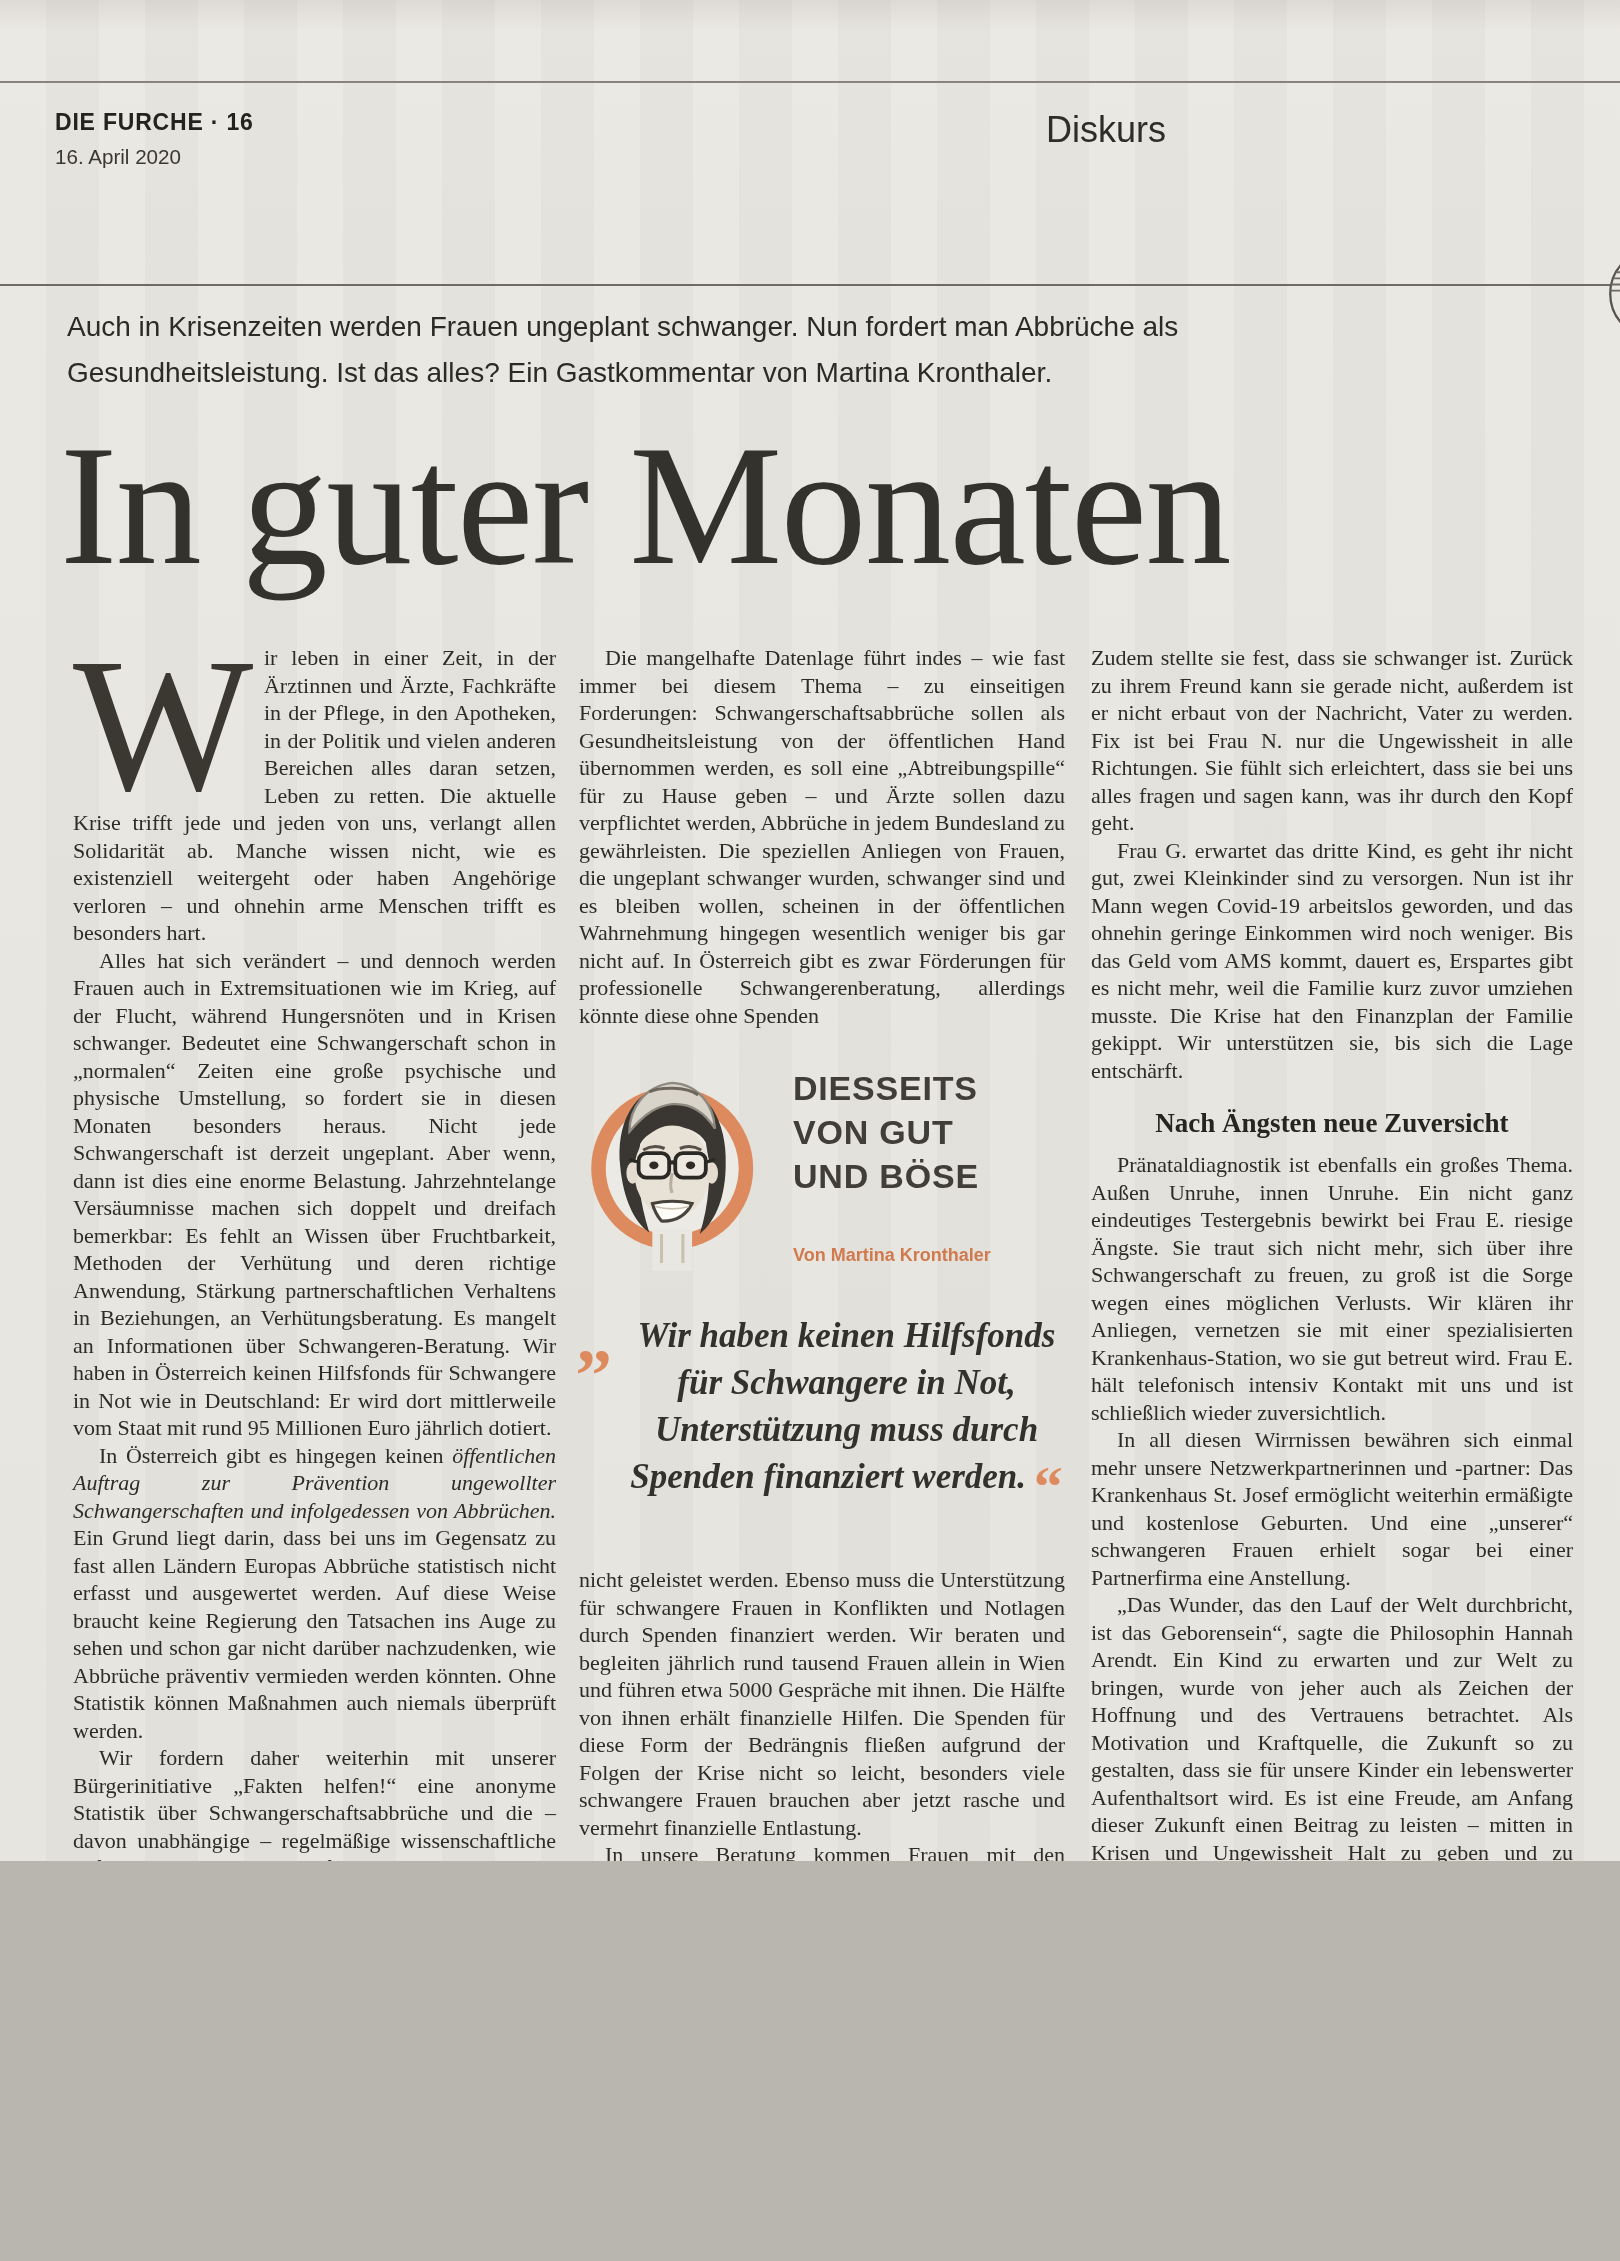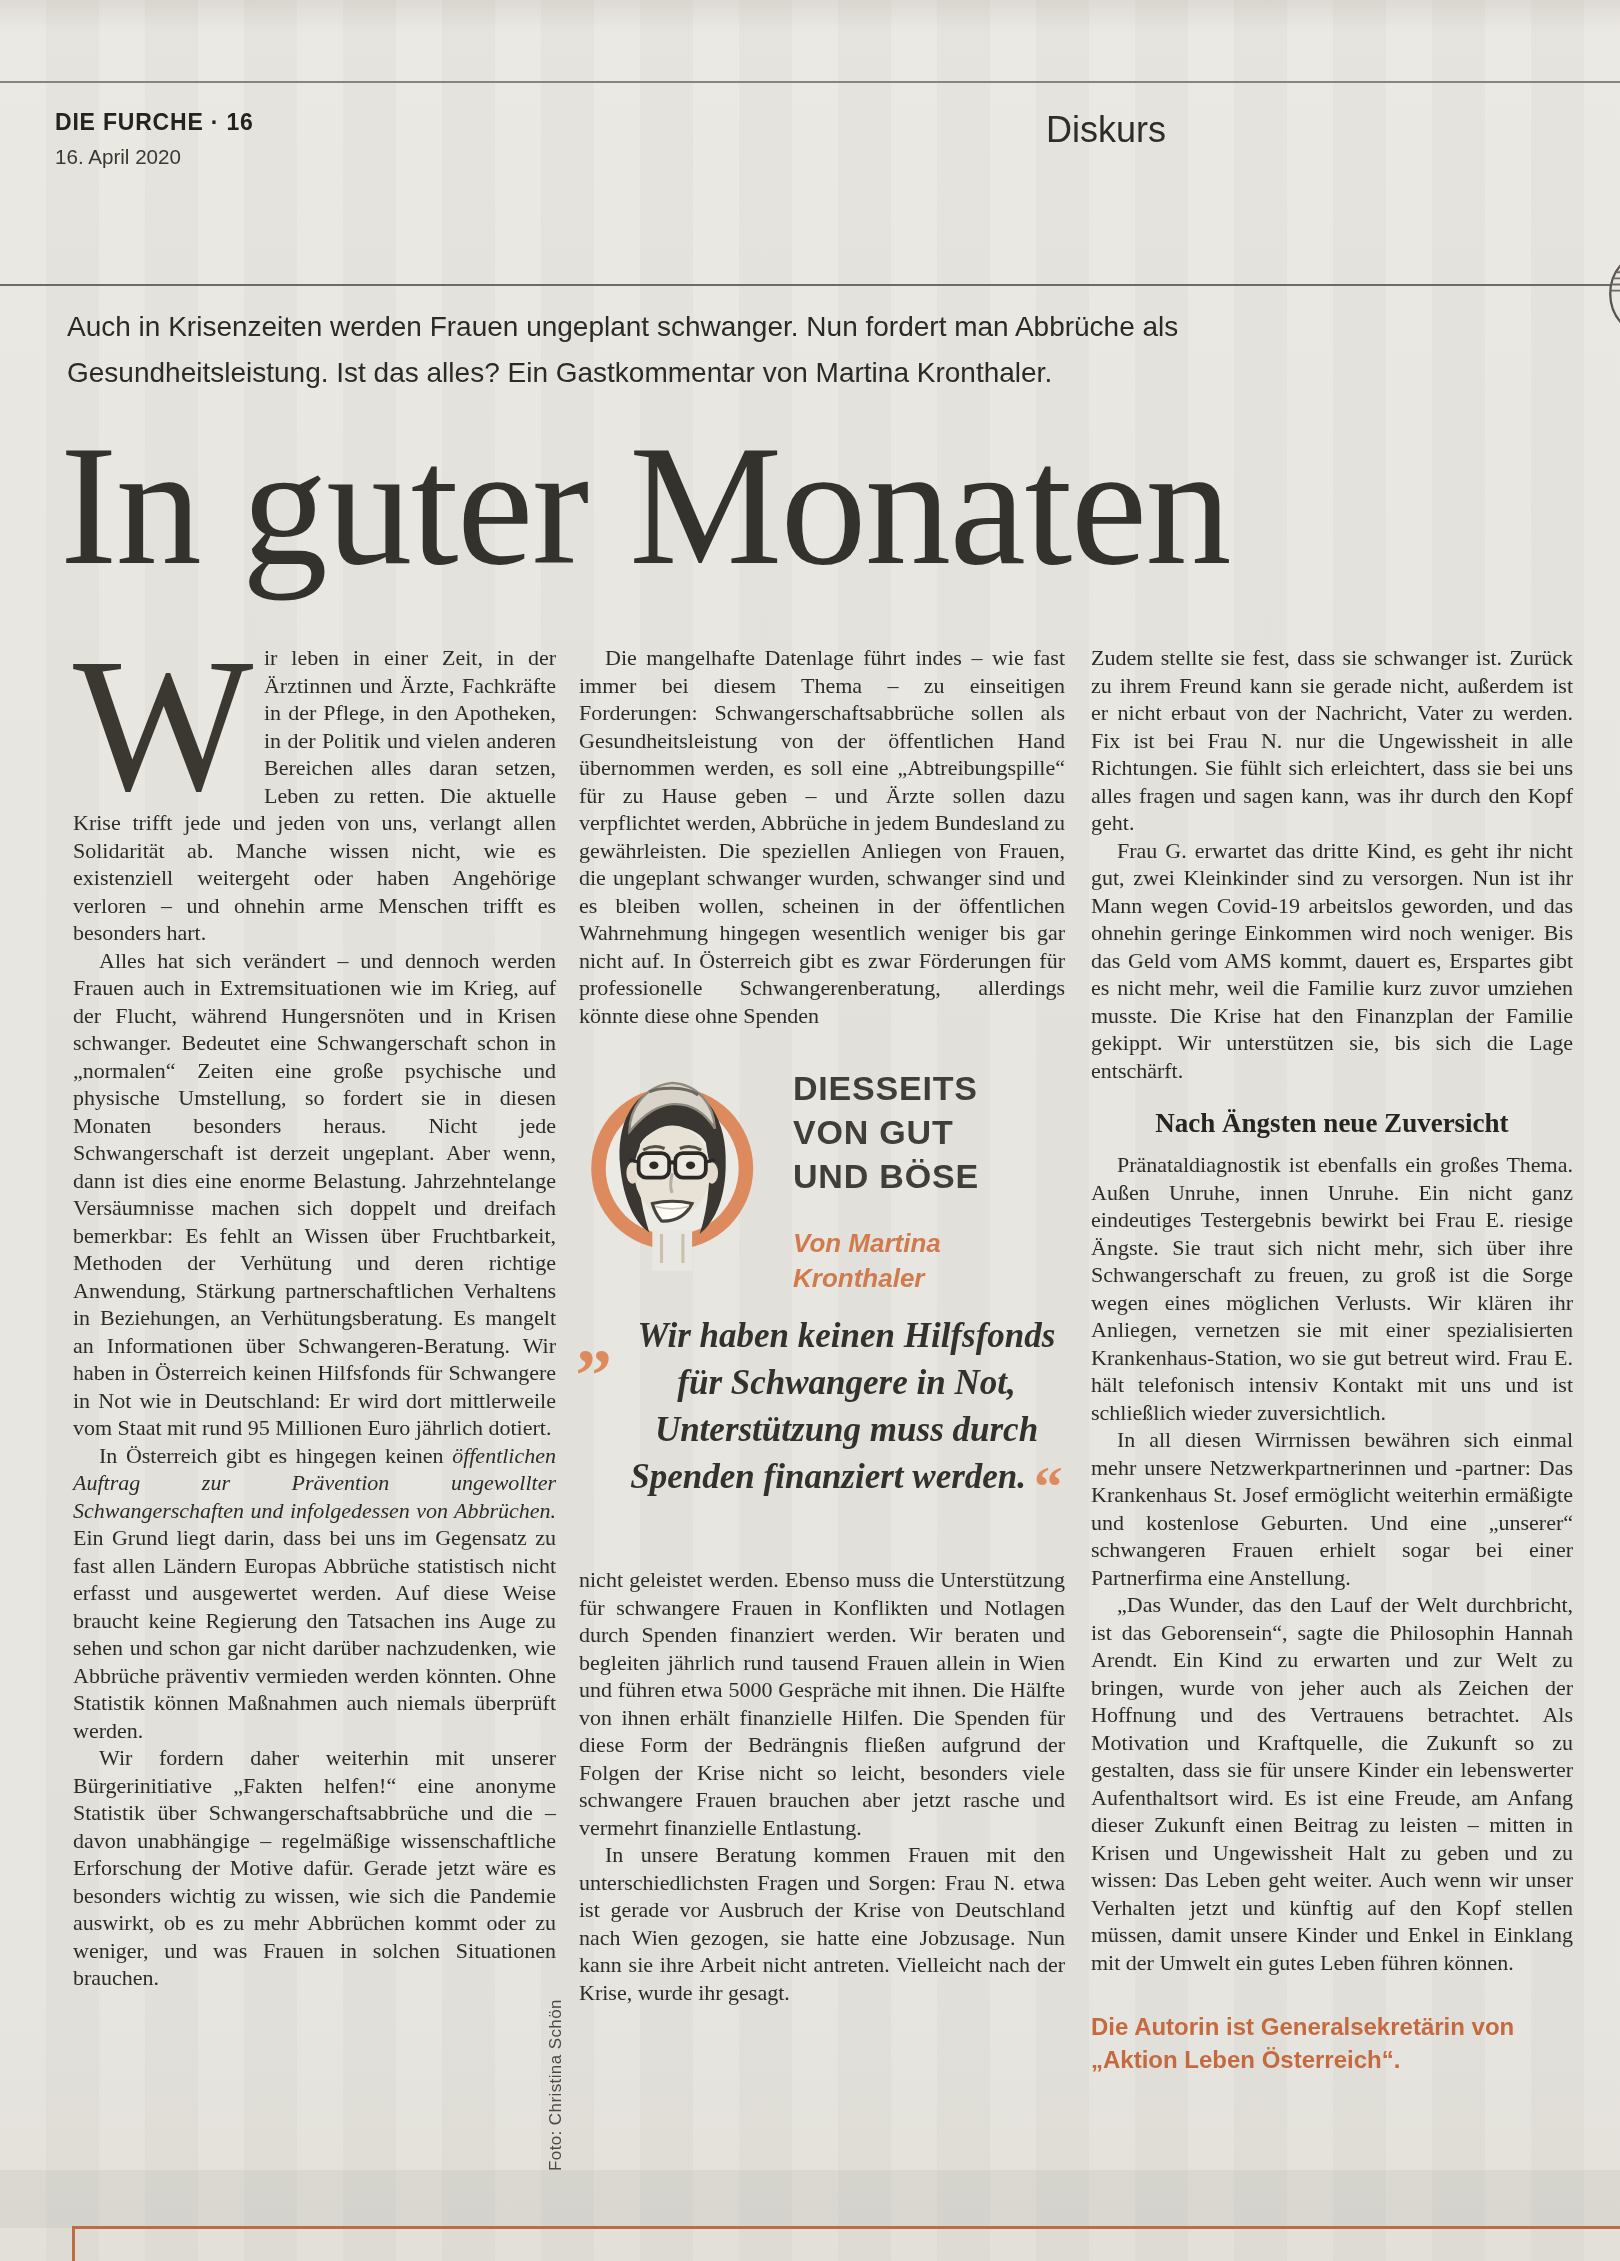--- a/index.html
+++ b/index.html
@@ -1,16 +1,16 @@
 <!DOCTYPE html>
 <html lang="de" style="font-size:12.2px"><head>
 <meta charset="utf-8">
 <style>
   html,body{margin:0;padding:0;background:#b9b6b0;}
-  .page{position:relative;width:1621px;height:2261px;margin:0 auto;overflow:hidden;
+  .page{position:relative;width:1621px;height:1861px;margin:0 auto;overflow:hidden;
         background:linear-gradient(180deg,#dcd9d3 0,#eae8e2 31px,#e9e7e1 229px,#e7e5df 1070px,#e6e4de 1988px,#e2dfd9 2261px);
         font-family:"Liberation Serif",serif;color:#2e2c28;}
   .texture{position:absolute;inset:0;pointer-events:none;
         background:repeating-linear-gradient(90deg,rgba(255,255,255,.04) 0 46px,rgba(120,116,110,.04) 46px 99px);}
   .rule{position:absolute;left:0;width:1621px;height:1.5px;background:#88847d;}
   .rule.mid{background:#6f6b64;}
   .masthead{position:absolute;left:55px;top:109px;font-family:"Liberation Sans",sans-serif;}
   .mast-title{font-size:23px;font-weight:bold;letter-spacing:0.8px;color:#24231f;}
   .mast-date{font-size:20.6px;margin-top:9.2px;color:#3a382f;}
   .section-label{position:absolute;left:1046px;top:109px;font-family:"Liberation Sans",sans-serif;
@@ -26,21 +26,21 @@
   .col p{margin:0;}
   .ind{text-indent:26px;}
   .dropcap{float:left;font-size:191px;line-height:151px;padding:4.6px 10.7px 0 0;color:#3b3831;}
   .subhead{font-family:"Liberation Serif",serif;font-weight:bold;font-size:27px;line-height:32px;
         margin:23px 0 12.2px 0;text-align:center;color:#27251f;}
   .italic{font-style:italic;}
   .portrait-row{display:flex;gap:23px;margin-top:23px;height:219px;text-align:left;}
   .portrait-wrap{position:relative;width:191px;flex:0 0 191px;}
   .kicker-col{padding-top:13.8px;font-family:"Liberation Sans",sans-serif;}
   .kicker{font-size:34px;line-height:44px;font-weight:bold;letter-spacing:0.8px;color:#413e39;}
-  .byline{margin-top:28px;font-size:26px;line-height:35px;font-weight:bold;color:#d07a4e;width:229px;font-style:italic;}
+  .byline{margin-top:40px;font-size:18px;line-height:35px;font-weight:bold;color:#d07a4e;width:229px;}
   .quote{position:relative;margin:41px 0 66px 0;padding-left:49px;text-align:center;
         font-style:italic;font-weight:600;font-size:35px;line-height:47px;color:#33312c;text-indent:0;}
   .q-open{position:absolute;left:-3.1px;top:-10.7px;font-size:73px;line-height:73px;color:#dd8b5e;font-style:normal;}
   .q-close{font-size:58px;line-height:15.3px;color:#dd8b5e;font-style:normal;vertical-align:-18.3px;padding-left:7.6px;}
   .footnote{margin-top:34px;font-family:"Liberation Sans",sans-serif;font-weight:bold;
         font-size:24px;line-height:33px;color:#c5693f;text-align:left;}
   .photo-credit{position:absolute;left:546px;top:1942px;height:229px;font-family:"Liberation Sans",sans-serif;
         font-size:17px;color:#4c4944;writing-mode:vertical-rl;transform:rotate(180deg);letter-spacing:0.4px;}
   .bottom-band{position:absolute;left:0;top:2170px;width:1621px;height:58px;background:rgba(150,147,140,.12);}
   .bottom-line{position:absolute;left:72px;top:2226px;width:1549px;height:3.1px;background:#bd6c43;}

